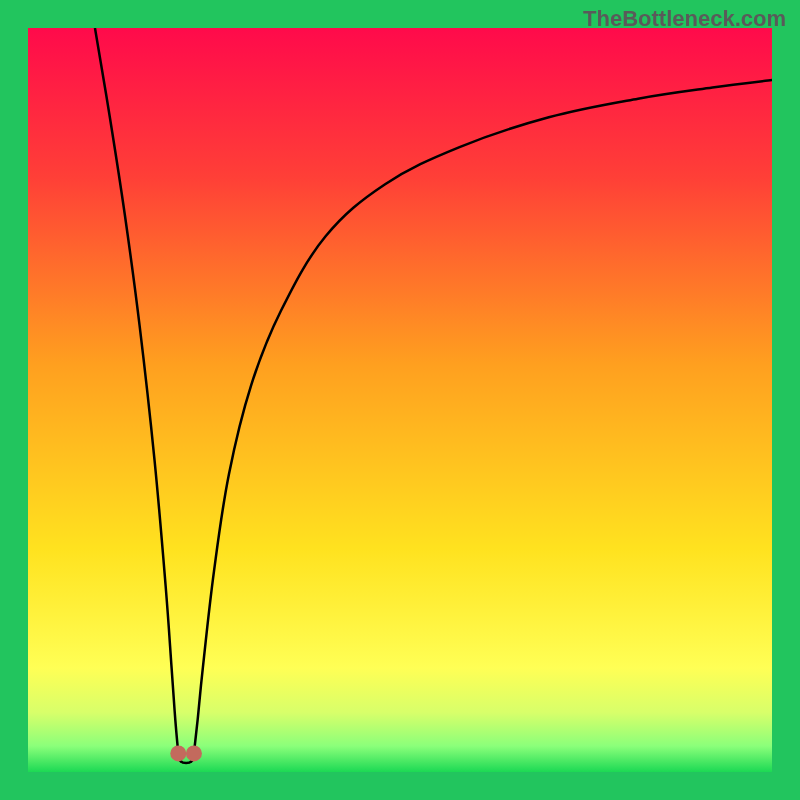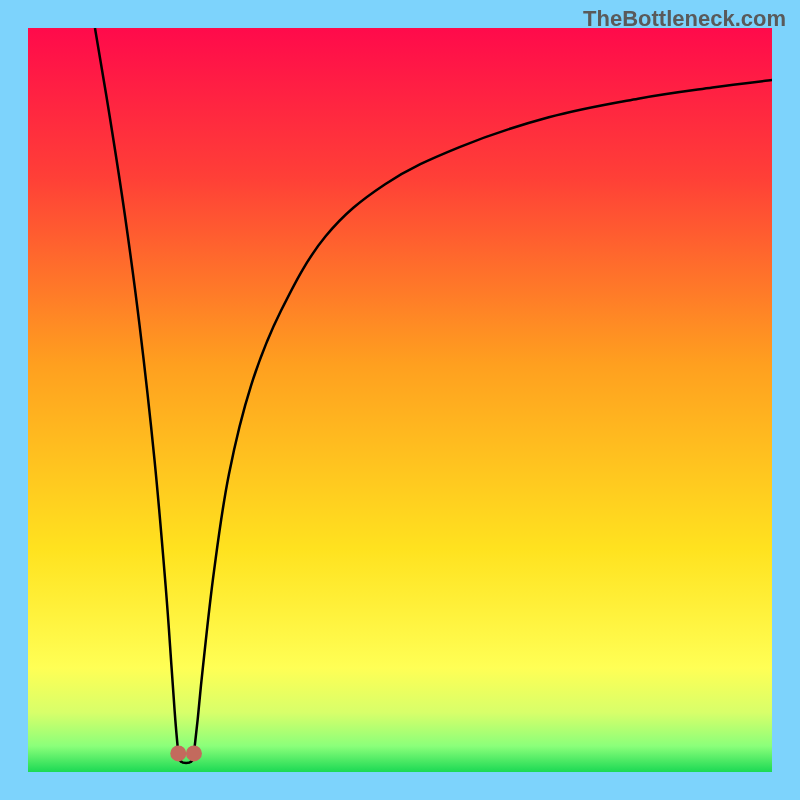--- a/index.html
+++ b/index.html
@@ -5,21 +5,21 @@
   html, body {
     margin: 0;
     padding: 0;
     width: 800px;
     height: 800px;
     overflow: hidden;
   }
   .outer {
     width: 800px;
     height: 800px;
-    background: #7dd3fc;
+    background: #22c55e;
     position: relative;
     box-sizing: border-box;
   }
   .attribution {
     position: absolute;
     top: 6px;
     right: 14px;
     font-family: Arial, Helvetica, sans-serif;
     font-size: 22px;
     font-weight: bold;

